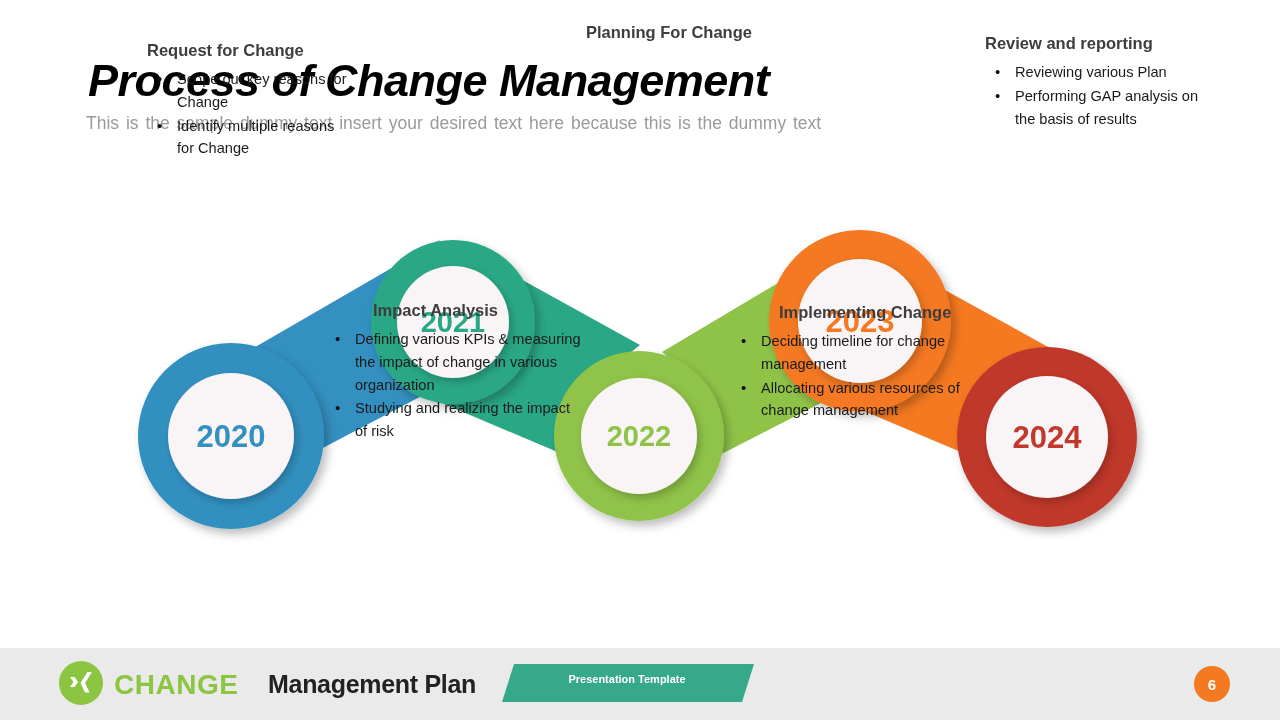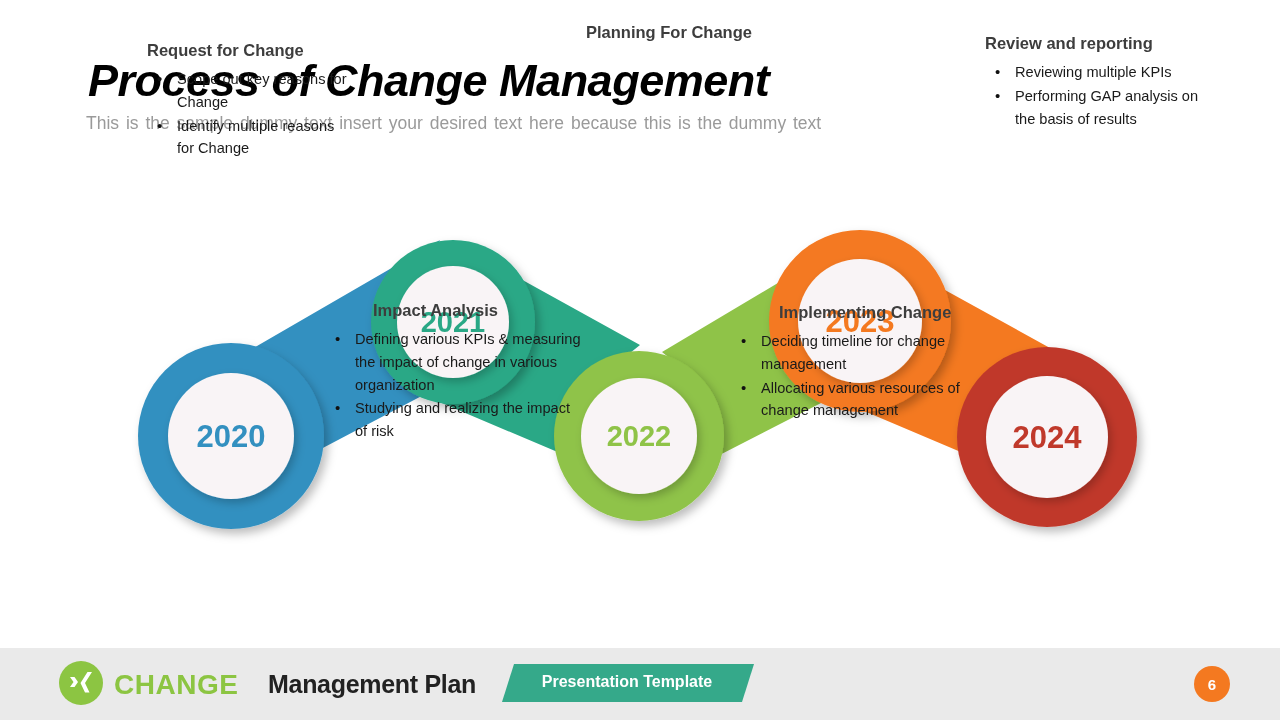--- a/index.html
+++ b/index.html
@@ -133,21 +133,21 @@
     top: 664px;
     width: 252px;
     height: 38px;
   }
   .ribbon-label {
     position: absolute;
     left: 527px;
     top: 673px;
     width: 200px;
     text-align: center;
-    font-size: 16px;
+    font-size: 11px;
     font-weight: bold;
     color: #ffffff;
   }
   .page-badge {
     position: absolute;
     left: 1194px;
     top: 666px;
     width: 36px;
     height: 36px;
     border-radius: 50%;
@@ -233,21 +233,21 @@
     </ul>
   </div>
 
   <div class="block blk-planning">
     <h3>Planning For Change</h3>
   </div>
 
   <div class="block blk-review">
     <h3>Review and reporting</h3>
     <ul>
-      <li>Reviewing multiple KPIs</li>
+      <li>Reviewing various Plan</li>
       <li>Performing GAP analysis on the basis of results</li>
     </ul>
   </div>
 
   <div class="block blk-impact">
     <h3>Impact Analysis</h3>
     <ul>
       <li>Defining various KPIs &amp; measuring the impact of change in various organization</li>
       <li>Studying and realizing the impact of risk</li>
     </ul>

